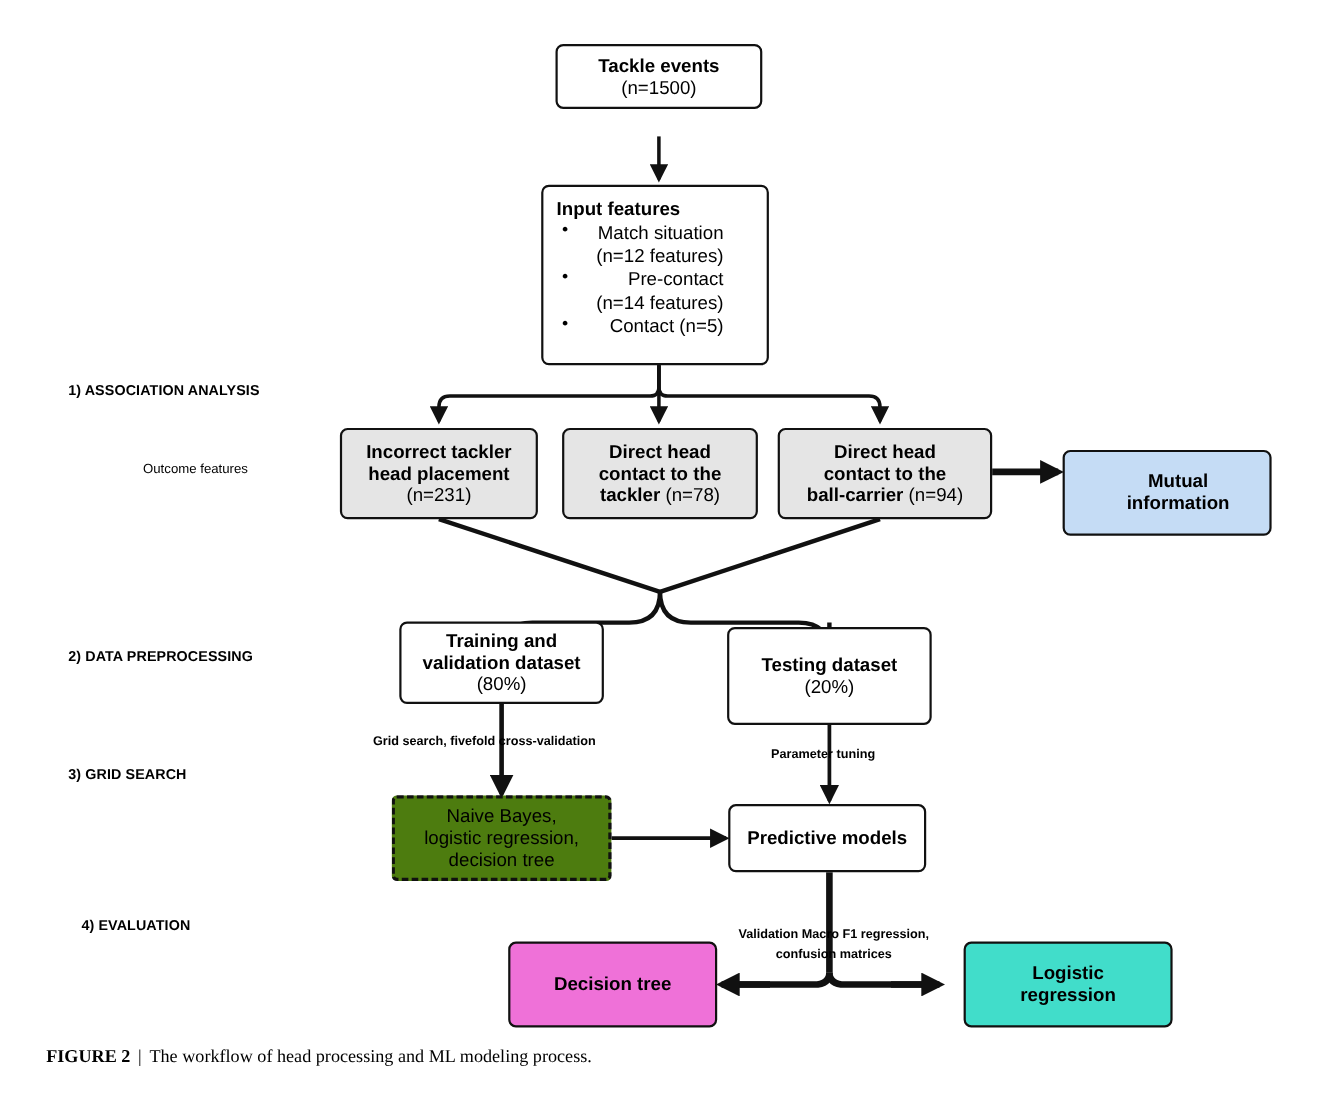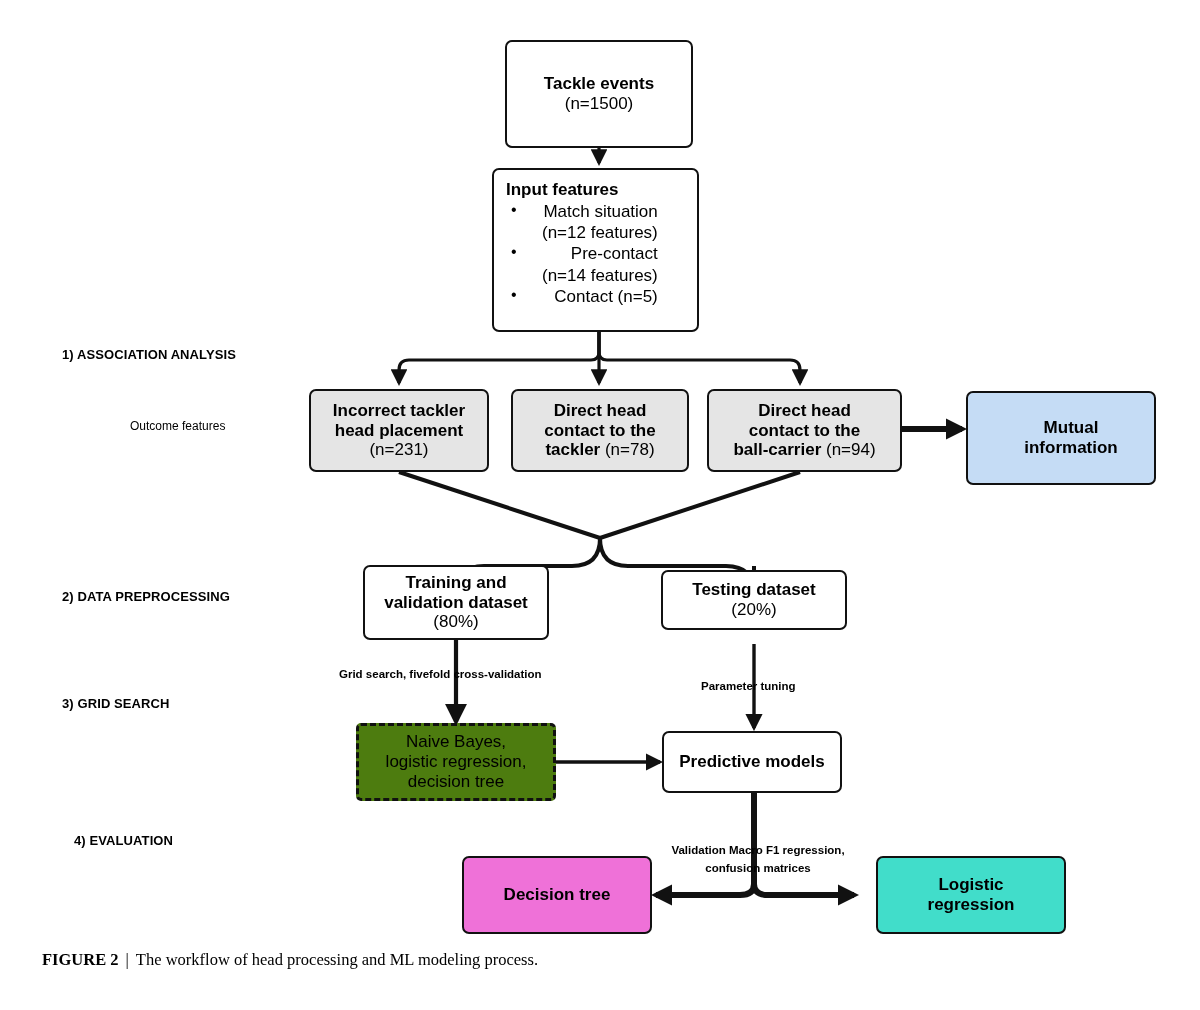--- a/index.html
+++ b/index.html
@@ -106,21 +106,21 @@
     <path d="M 810 895 L 854 895" stroke="#111111" stroke-width="6" fill="none" marker-end="url(#arrowFat)"></path>
   </svg>
 
   <div class="stage-label" style="left:62px;top:347px;">1) ASSOCIATION ANALYSIS</div>
   <div class="stage-label" style="left:62px;top:589px;">2) DATA PREPROCESSING</div>
   <div class="stage-label" style="left:62px;top:696px;">3) GRID SEARCH</div>
   <div class="stage-label" style="left:74px;top:833px;">4) EVALUATION</div>
 
   <div class="side-label" style="left:130px;top:419px;">Outcome features</div>
 
-  <div class="node" style="left:505px;top:40px;width:188px;height:108px;">
+  <div class="node" style="left:505px;top:40px;width:188px;height:59px;">
     <span class="ttl">Tackle events</span>
     <span class="sub">(n=1500)</span>
   </div>
 
   <div class="node bullets" style="left:492px;top:168px;width:207px;height:164px;text-align:right;">
     <span class="ttl">Input features</span>
     <ul>
       <li>
         <span>Match situation</span>
         <span class="cont">(n=12 features)</span>
@@ -146,32 +146,32 @@
     <span class="ttl">contact to the</span>
     <span class="mix"><span>tackler</span><span class="thin"> (n=78)</span></span>
   </div>
 
   <div class="node green" style="left:707px;top:389px;width:195px;height:83px;">
     <span class="ttl">Direct head</span>
     <span class="ttl">contact to the</span>
     <span class="mix"><span>ball-carrier</span><span class="thin"> (n=94)</span></span>
   </div>
 
-  <div class="node blue" style="left:966px;top:391px;width:190px;height:94px;padding-left:20px;">
+  <div class="node blue" style="left:966px;top:409px;width:190px;height:78px;padding-left:20px;">
     <span class="ttl">Mutual</span>
     <span class="ttl">information</span>
   </div>
 
   <div class="node" style="left:363px;top:565px;width:186px;height:75px;">
     <span class="ttl">Training and</span>
     <span class="ttl">validation dataset</span>
     <span class="sub">(80%)</span>
   </div>
 
-  <div class="node" style="left:661px;top:570px;width:186px;height:60px;">
+  <div class="node" style="left:661px;top:570px;width:186px;height:89px;">
     <span class="ttl">Testing dataset</span>
     <span class="sub">(20%)</span>
   </div>
 
   <div class="node yellow" style="left:356px;top:723px;width:200px;height:78px;">
     <span class="sub">Naive Bayes,</span>
     <span class="sub">logistic regression,</span>
     <span class="sub">decision tree</span>
   </div>
 

